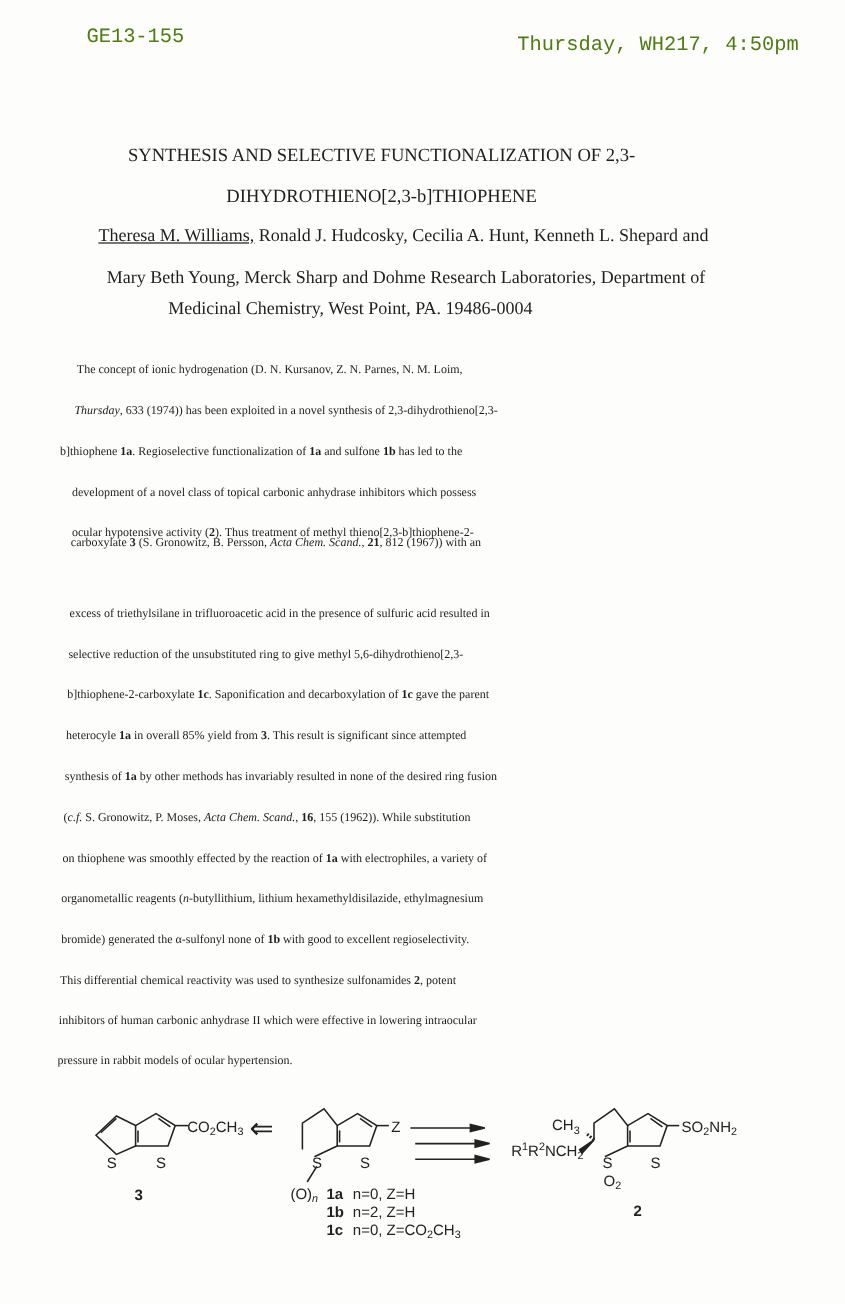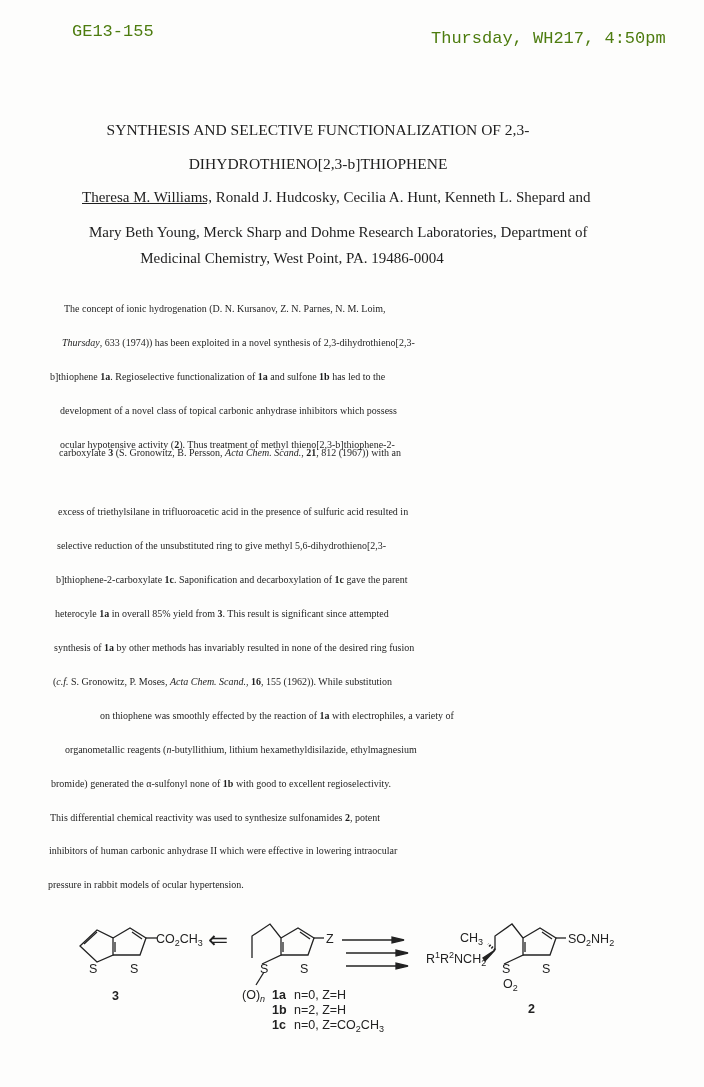--- a/index.html
+++ b/index.html
@@ -44,22 +44,22 @@
     <div class="ln" style="left: 50px; top: 370.8px;"><span>b]thiophene </span><b>1a</b><span>.  Regioselective functionalization of </span><b>1a</b><span> and sulfone </span><b>1b</b><span> has led to the</span></div>
     <div class="ln" style="left: 60px; top: 404.7px;"><span>development of a novel class of topical carbonic anhydrase inhibitors which possess</span></div>
     <div class="ln" style="left: 60px; top: 438.6px;"><span>ocular hypotensive activity (</span><b>2</b><span>).  Thus treatment of methyl thieno[2,3-b]thiophene-2-</span></div>
     <div class="ln" style="left: 59px; top: 447px;"><span>carboxylate </span><b>3</b><span> (S. Gronowitz, B. Persson, </span><i>Acta Chem. Scand.</i><span>, </span><b>21</b><span>, 812 (1967)) with an</span></div>
     <div class="ln" style="left: 58px; top: 506.4px;"><span>excess of triethylsilane in trifluoroacetic acid in the presence of sulfuric acid resulted in</span></div>
     <div class="ln" style="left: 57px; top: 540.3px;"><span>selective reduction of the unsubstituted ring to give methyl 5,6-dihydrothieno[2,3-</span></div>
     <div class="ln" style="left: 56px; top: 574.2px;"><span>b]thiophene-2-carboxylate </span><b>1c</b><span>.  Saponification and decarboxylation of </span><b>1c</b><span> gave the parent</span></div>
     <div class="ln" style="left: 55px; top: 608.1px;"><span>heterocyle </span><b>1a</b><span> in overall 85% yield from </span><b>3</b><span>.  This result is significant since attempted</span></div>
     <div class="ln" style="left: 54px; top: 642px;"><span>synthesis of </span><b>1a</b><span> by other methods has invariably resulted in none of the desired ring fusion</span></div>
     <div class="ln" style="left: 53px; top: 675.9px;"><span>(</span><i>c.f.</i><span>  S. Gronowitz, P. Moses, </span><i>Acta Chem. Scand.</i><span>, </span><b>16</b><span>, 155 (1962)).  While substitution</span></div>
-    <div class="ln" style="left: 52px; top: 709.8px; margin-left: 48px;"><span>on thiophene was smoothly effected by the reaction of </span><b>1a</b><span> with electrophiles, a variety of</span></div>
-    <div class="ln" style="left: 51px; top: 743.7px; margin-left: 14px;"><span>organometallic reagents (</span><i>n</i><span>-butyllithium, lithium hexamethyldisilazide, ethylmagnesium</span></div>
+    <div class="ln" style="left: 52px; top: 709.8px;"><span>on thiophene was smoothly effected by the reaction of </span><b>1a</b><span> with electrophiles, a variety of</span></div>
+    <div class="ln" style="left: 51px; top: 743.7px;"><span>organometallic reagents (</span><i>n</i><span>-butyllithium, lithium hexamethyldisilazide, ethylmagnesium</span></div>
     <div class="ln" style="left: 51px; top: 777.6px;"><span>bromide) generated the α-sulfonyl none of </span><b>1b</b><span> with good to excellent regioselectivity.</span></div>
     <div class="ln" style="left: 50px; top: 811.5px;"><span>This differential chemical reactivity was used to synthesize sulfonamides </span><b>2</b><span>, potent</span></div>
     <div class="ln" style="left: 49px; top: 845.4px;"><span>inhibitors of human carbonic anhydrase II which were effective in lowering intraocular</span></div>
     <div class="ln" style="left: 48px; top: 879.3px;"><span>pressure in rabbit models of ocular hypertension.</span></div>
   </div>
 
 <svg class="sch" width="704" height="1087">
   <g stroke="#222" stroke-width="1.3" fill="none">
     <path d="M80,946 L97,930 L113,938 L113,955 L97,962 Z"></path>
     <path d="M84,944 L97,932"></path>

